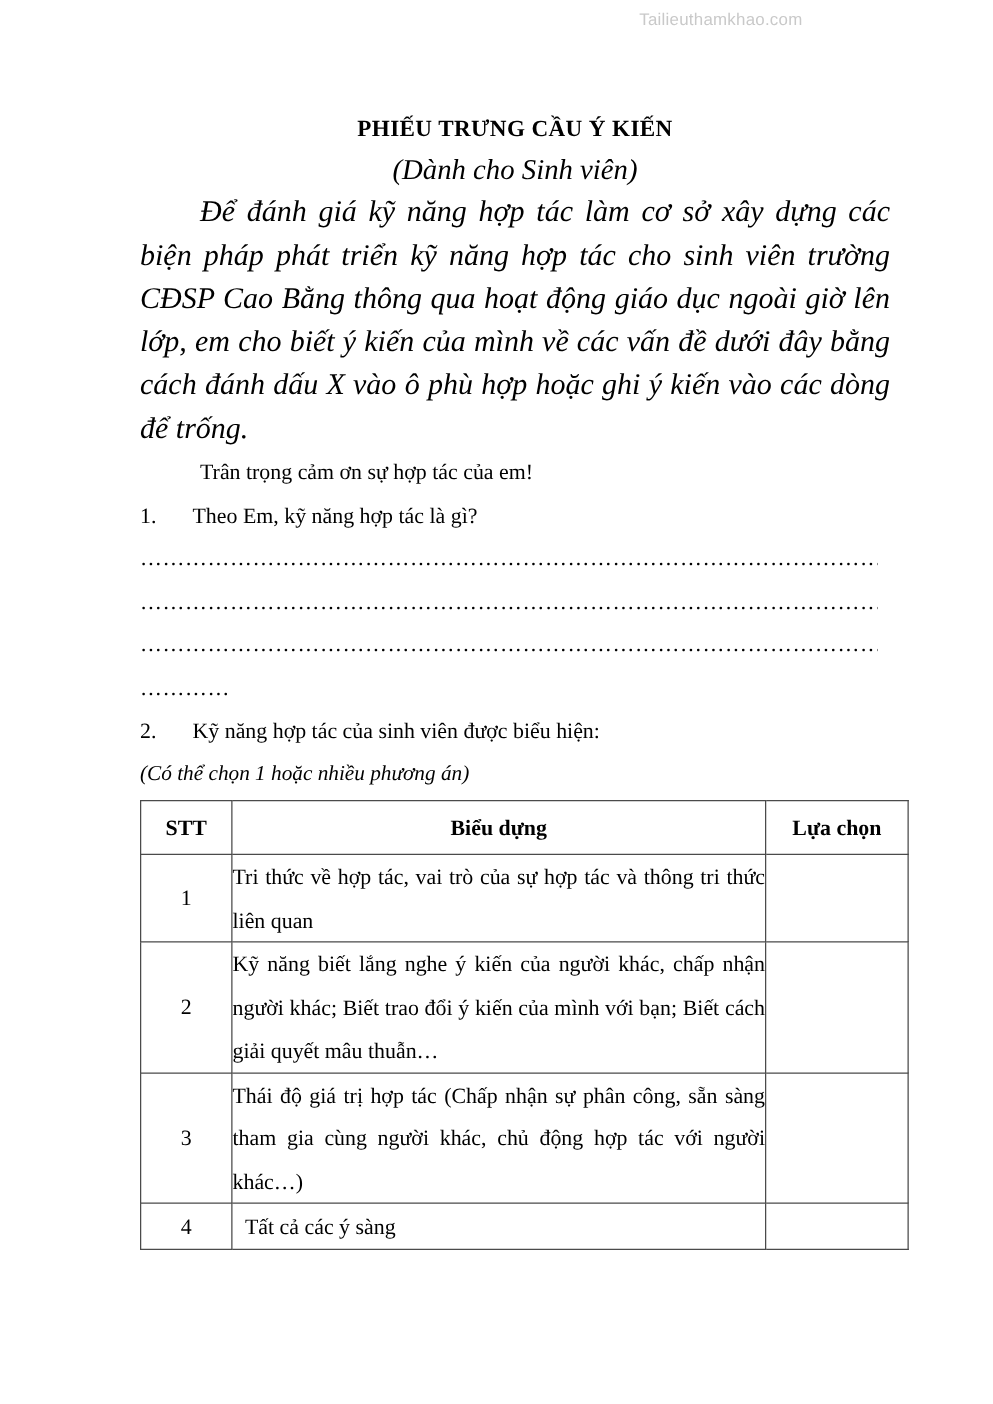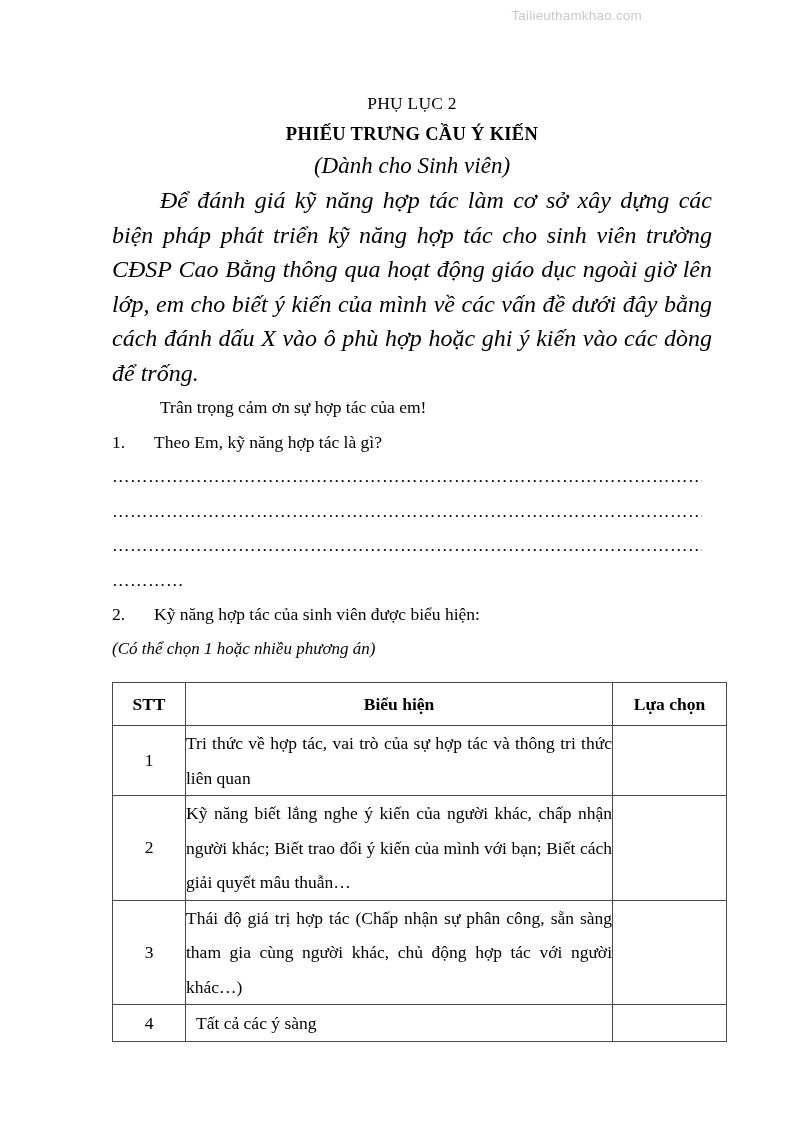--- a/index.html
+++ b/index.html
@@ -96,21 +96,21 @@
   .dots.full { width: 590px; }
   .dots.short { width: 70px; }
   .note-italic {
     font-style: italic;
     font-size: 17px;
     line-height: 34.5px;
   }
   table.survey {
     border-collapse: collapse;
     width: 614px;
-    margin-top: 16px;
+    margin-top: 4px;
     table-layout: fixed;
   }
   table.survey th, table.survey td {
     border: 1px solid #4a4a4a;
     padding: 0;
     vertical-align: middle;
   }
   table.survey th {
     text-align: center;
     font-weight: bold;
@@ -141,21 +141,20 @@
 </style>
 </head>
 <body>
 
 <div class="page">
 
   <div class="watermark">Tailieuthamkhao.com</div>
 
   <div class="content">
 
-    <div class="title-1">PHỤ LỤC 2</div>
     <div class="title-2">PHIẾU TRƯNG CẦU Ý KIẾN</div>
     <div class="title-3">(Dành cho Sinh viên)</div>
 
     <div class="intro">Để đánh giá kỹ năng hợp tác làm cơ sở xây dựng các biện pháp phát triển kỹ năng hợp tác cho sinh viên trường CĐSP Cao Bằng thông qua hoạt động giáo dục ngoài giờ lên lớp, em cho biết ý kiến của mình về các vấn đề dưới đây bằng cách đánh dấu X vào ô phù hợp hoặc ghi ý kiến vào các dòng để trống.</div>
 
     <div class="plain-line">Trân trọng cảm ơn sự hợp tác của em!</div>
 
     <div class="q-line">
       <span class="q-num">1.</span>
       <span class="q-text">Theo Em, kỹ năng hợp tác là gì?</span>
@@ -183,21 +182,21 @@
 
     <table class="survey">
       <colgroup>
         <col class="col-stt">
         <col class="col-desc">
         <col class="col-choice">
       </colgroup>
       <thead>
         <tr>
           <th>STT</th>
-          <th>Biểu hiện</th>
+          <th>Biểu dựng</th>
           <th>Lựa chọn</th>
         </tr>
       </thead>
       <tbody>
         <tr>
           <td class="stt">1</td>
           <td class="desc">Tri thức về hợp tác, vai trò của sự hợp tác và thông tri thức liên quan</td>
           <td class="choice"></td>
         </tr>
         <tr>

